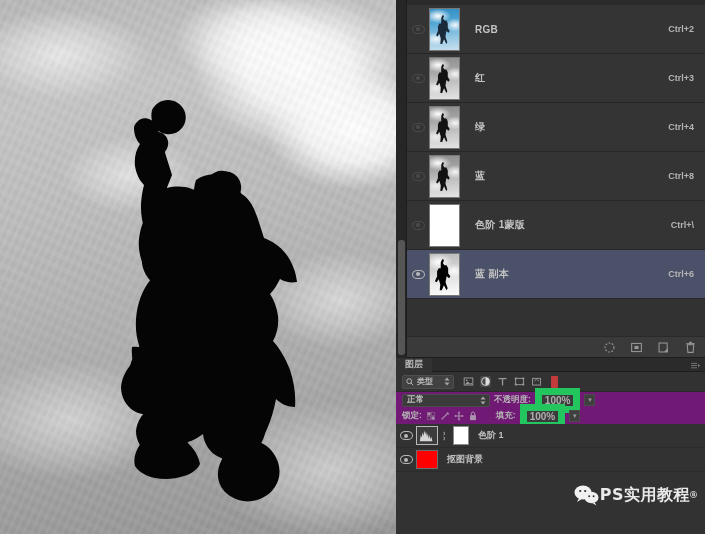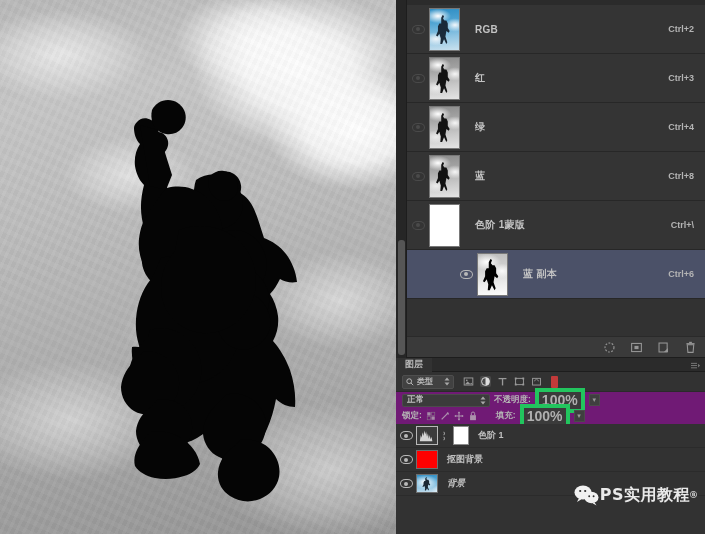--- a/index.html
+++ b/index.html
@@ -70,21 +70,21 @@
     height: 5px; background: #2b2b2b; flex: 0 0 5px;
   }
   #channel-list { flex: 1; overflow: hidden; }
   .ch-row {
     position: relative;
     height: 49px;
     border-bottom: 1px solid #272727;
     display: flex; align-items: center;
     background: #343434;
   }
-  .ch-row.selected { background: #4b5168; padding-left: 48px; }
+  .ch-row.selected { background: #4b5168; }
   .ch-eye {
     width: 22px; min-width: 22px; height: 100%;
     display: flex; align-items: center; justify-content: center;
   }
   .eye-glyph {
     width: 13px; height: 9px;
     border: 1.2px solid #b8b8b8;
     border-radius: 50% 50% 50% 50% / 60% 60% 60% 60%;
     position: relative;
   }
@@ -191,22 +191,22 @@
     padding: 0 6px; gap: 4px; color: #b4b4b4; font-size: 8.5px;
   }
   .blend-select {
     width: 88px; height: 13px;
     background: #3b3b3b; border: 1px solid #4b4b4b; border-radius: 2px;
     display: flex; align-items: center; padding: 0 4px;
     color: #c0c0c0; font-size: 8.5px; position: relative;
   }
   .blend-select .caret { position: absolute; right: 3px; }
   .num-field {
-    background: #3b3b3b; border: 4px solid #22c55e;
-    color: #b0b0b0; font-size: 14px;
+    background: #3b3b3b; border: 7px solid #22c55e;
+    color: #b0b0b0; font-size: 10px;
     padding: 0 3px; height: 25px; display: flex; align-items: center;
   }
   .stepper {
     width: 11px; height: 12px; background: #3f3f3f; border: 1px solid #4b4b4b;
     display: flex; align-items: center; justify-content: center;
     color: #9a9a9a; font-size: 7px;
   }
   .lock-ico { width: 10px; height: 10px; opacity: .7; }
 
   
@@ -585,32 +585,20 @@
         <div class="ly-row">
           <div class="ly-eye">
               <span class="eye-glyph"></span>
             </div>
           <div class="ly-thumb">
             <div class="th-red"></div>
           </div>
           <span class="ly-name">抠图背景</span>
         </div>
 
-        <div class="ly-row">
-          <div class="ly-eye">
-              <span class="eye-glyph"></span>
-            </div>
-          <div class="ly-thumb">
-            <div class="th-sky-color"></div>
-            <svg class="th-fig" viewBox="0 0 22 19">
-              <path fill="#1a2733" d="M9,4 l1,-1.6 l1,0.5 l-0.7,1.5 l1,1 l1.2,0 l0.9,1.5 l0,2.4 l1.2,1.4 l-0.6,1 l-1.5,-1 l-0.6,2.8 l1.2,2.8 l-0.6,1 l-1.5,-2.4 l-1.2,2.4 l-1.2,0 l0.3,-2.8 l-0.9,-2.4 l-1.2,1.4 l-0.9,-0.4 l1.2,-2.4 l0,-2.4 l0.9,-1.5 l1.2,0 z"></path>
-            </svg>
-          </div>
-          <span class="ly-name italic">背景</span>
-        </div>
 
       </div>
 
       <div id="watermark">
         <svg width="26" height="22" viewBox="0 0 26 22">
           <ellipse cx="9" cy="8.5" rx="8.5" ry="7" fill="#f1f1f1"></ellipse>
           <path d="M5,14 L3,18 L7.5,15.2 Z" fill="#f1f1f1"></path>
           <circle cx="6.2" cy="7" r="1.1" fill="#2b2b2b"></circle>
           <circle cx="11.2" cy="7" r="1.1" fill="#2b2b2b"></circle>
           <ellipse cx="17.5" cy="13.5" rx="7" ry="5.8" fill="#f1f1f1"></ellipse>

